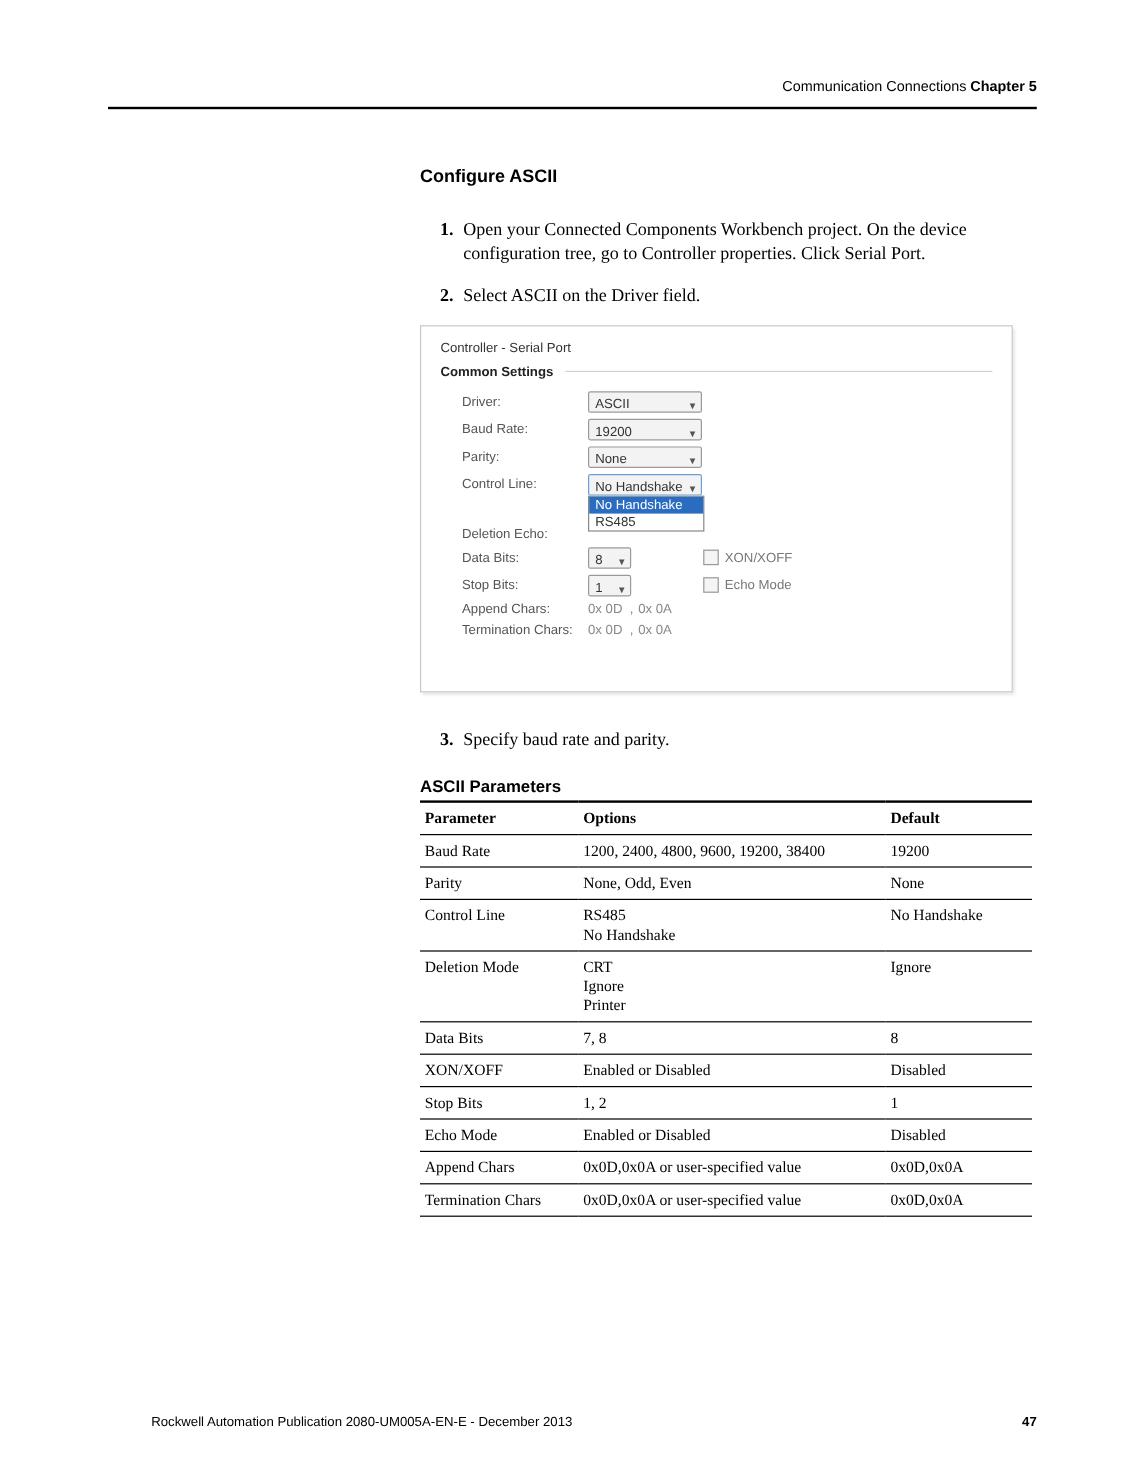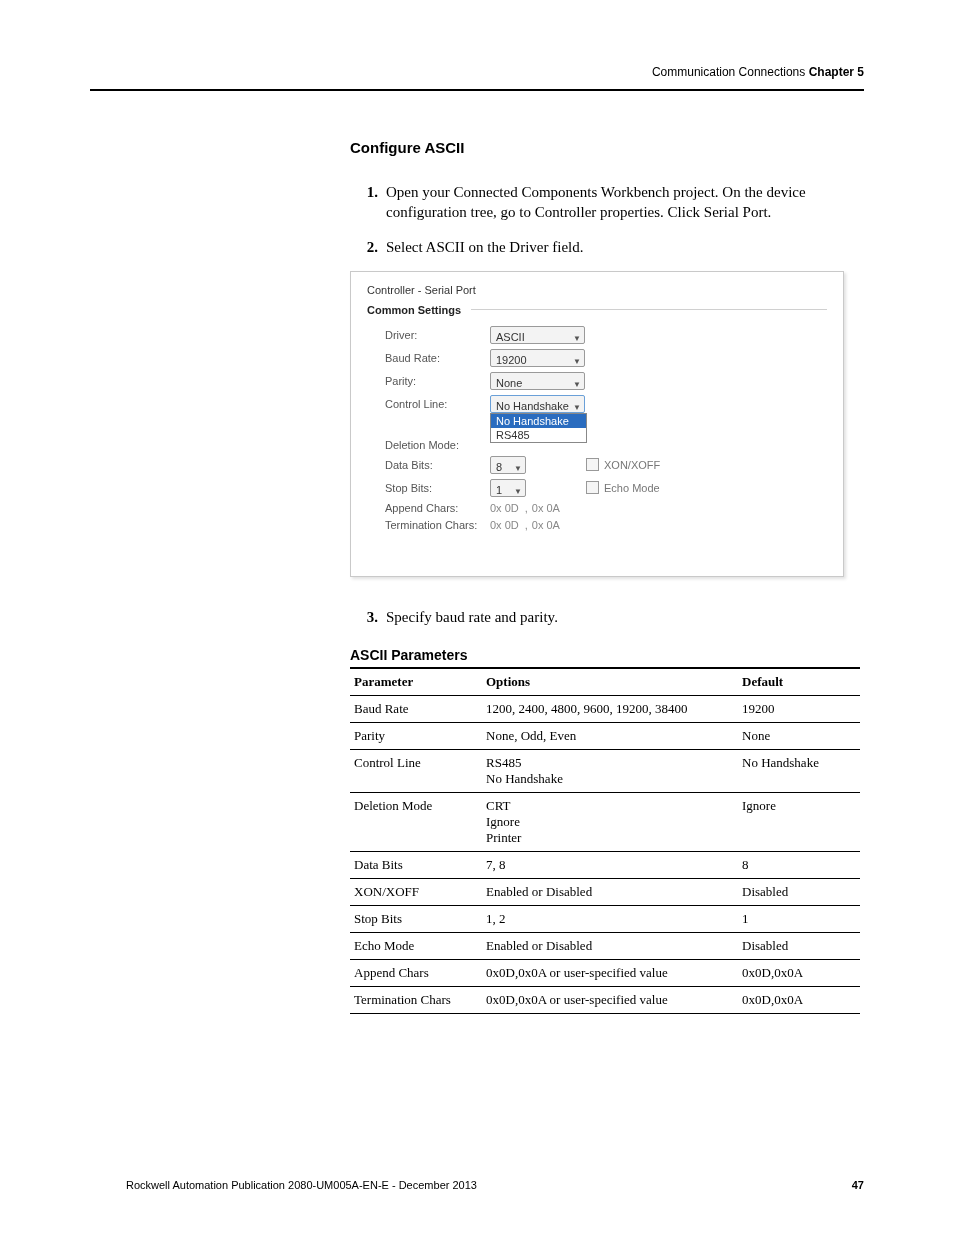--- a/index.html
+++ b/index.html
@@ -238,21 +238,21 @@
             <span class="caret">▼</span>
           </span>
           <div class="list">
             <div class="hl">No Handshake</div>
             <div>RS485</div>
           </div>
         </span>
       </div>
 
       <div class="row" style="margin-top:26px">
-        <span class="lbl">Deletion Mode:</span>
+        <span class="lbl">Deletion Echo:</span>
       </div>
 
       <div class="row">
         <span class="lbl">Data Bits:</span>
         <span class="sel sm">
           <span>8</span>
           <span class="caret">▼</span>
         </span>
         <span class="chk">
           <span class="box"></span>

